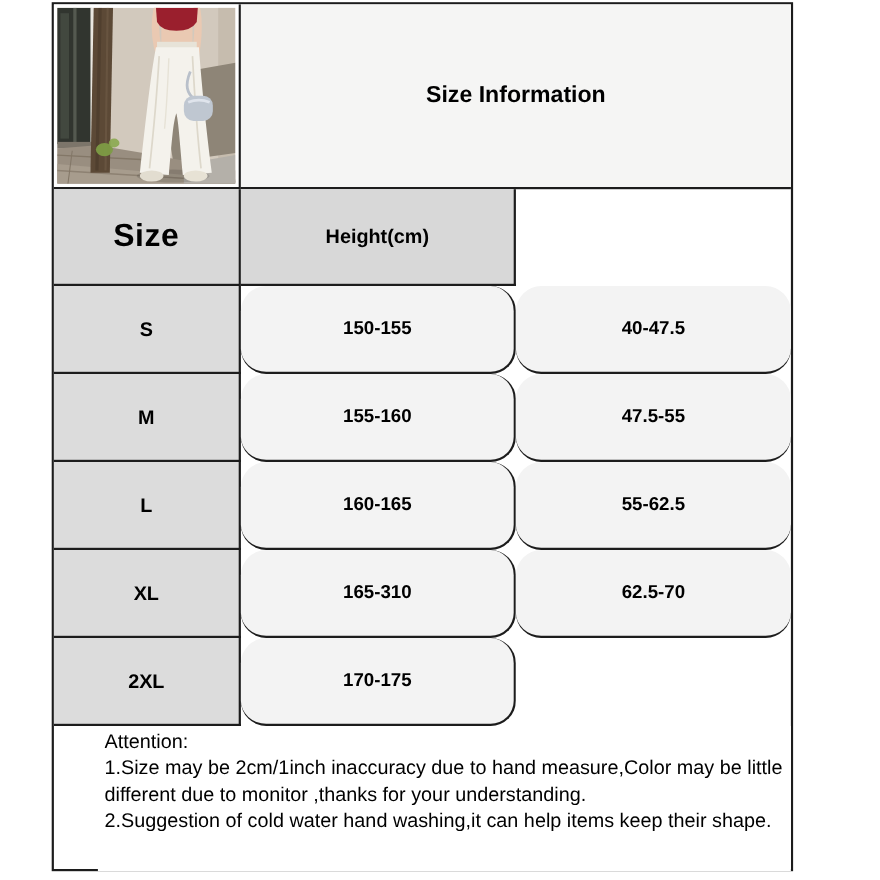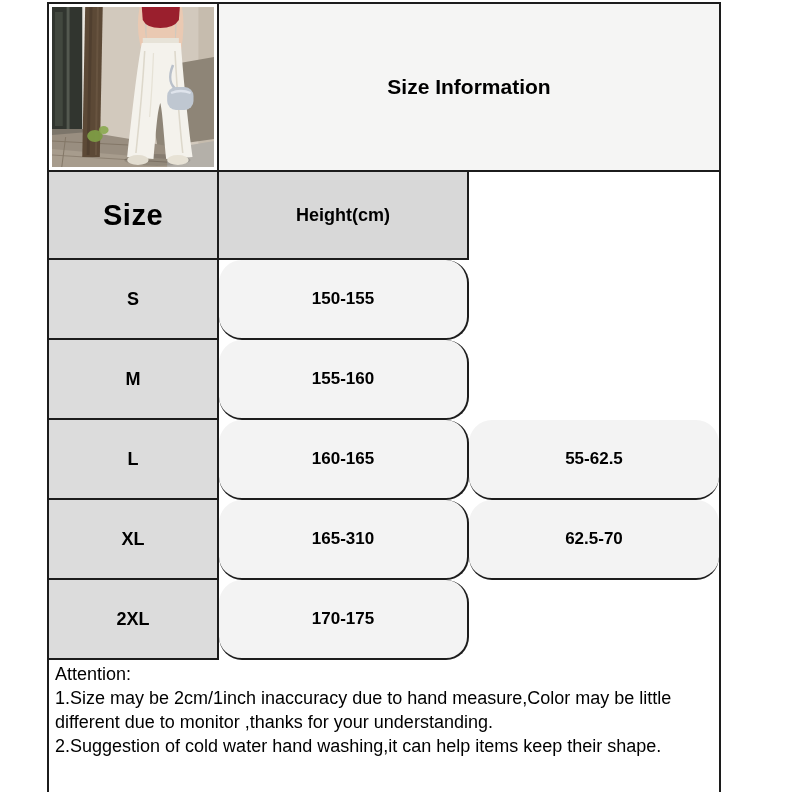--- a/index.html
+++ b/index.html
@@ -53,20 +53,21 @@
     background: var(--cell-bg, #f3f3f3);
     font-weight: 700; font-size: 17px; border-radius: 23px;
   }
 
   .attention {
     grid-column: 1 / 4; grid-row: 8;
     background: var(--attention-bg, #ffffff);
     padding: 2px 6px;
     font-size: 18px; line-height: 24px;
     font-weight: 400;
+    margin-left: 40px;
   }
   .attention .line { white-space: nowrap; overflow: hidden; }
 </style>
 </head>
 <body>
 
 <div class="chart-wrap">
 
   <div class="photo-cell b-r b-b">
     <svg viewBox="0 0 166 160" preserveAspectRatio="none">
@@ -123,23 +124,25 @@
     </svg>
   </div>
 
   <div class="cell title-cell b-b">Size Information</div>
 
   <div class="cell hdr size-hdr b-r b-b" style="grid-column:1">Size</div>
   <div class="cell hdr b-r b-b" style="grid-column:2">Height(cm)</div>
 
   <div class="cell size-col b-r b-b" style="grid-row:3">S</div>
   <div class="cell val b-r b-b" style="grid-row:3">150-155</div>
+  <div class="cell val b-b" style="grid-row:3">40-47.5</div>
 
   <div class="cell size-col b-r b-b" style="grid-row:4">M</div>
   <div class="cell val b-r b-b" style="grid-row:4">155-160</div>
+  <div class="cell val b-b" style="grid-row:4">47.5-55</div>
 
   <div class="cell size-col b-r b-b" style="grid-row:5">L</div>
   <div class="cell val b-r b-b" style="grid-row:5">160-165</div>
   <div class="cell val b-b" style="grid-row:5">55-62.5</div>
 
   <div class="cell size-col b-r b-b" style="grid-row:6">XL</div>
   <div class="cell val b-r b-b" style="grid-row:6">165-310</div>
   <div class="cell val b-b" style="grid-row:6">62.5-70</div>
 
   <div class="cell size-col b-r b-b" style="grid-row:7">2XL</div>

